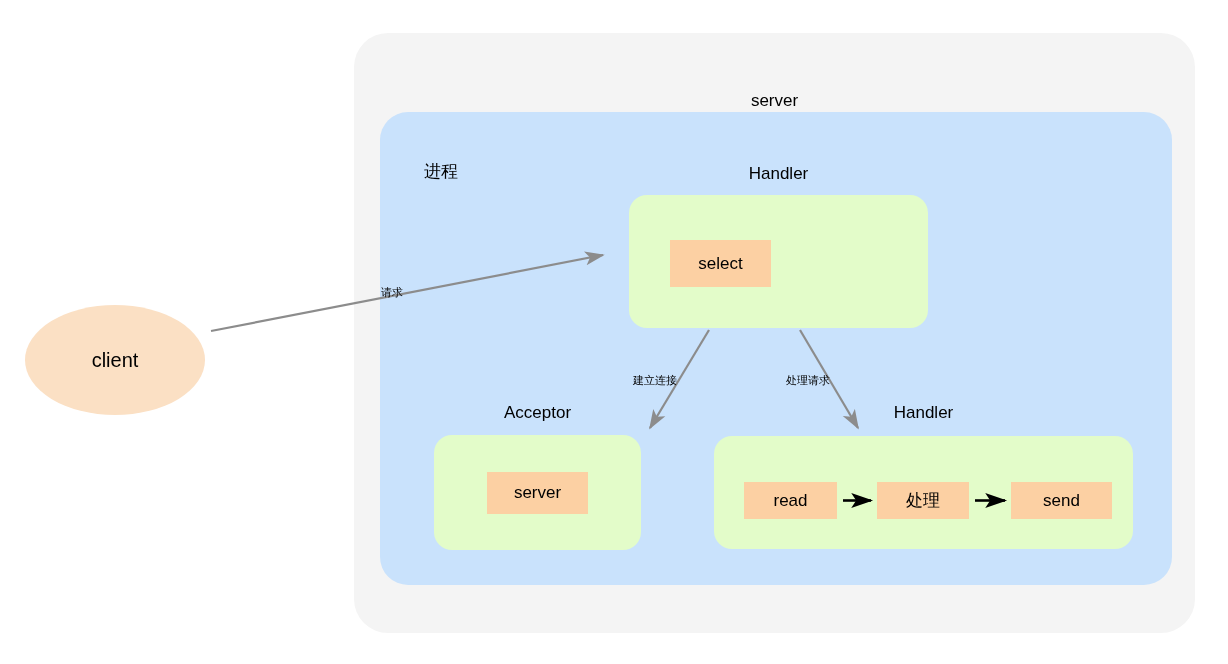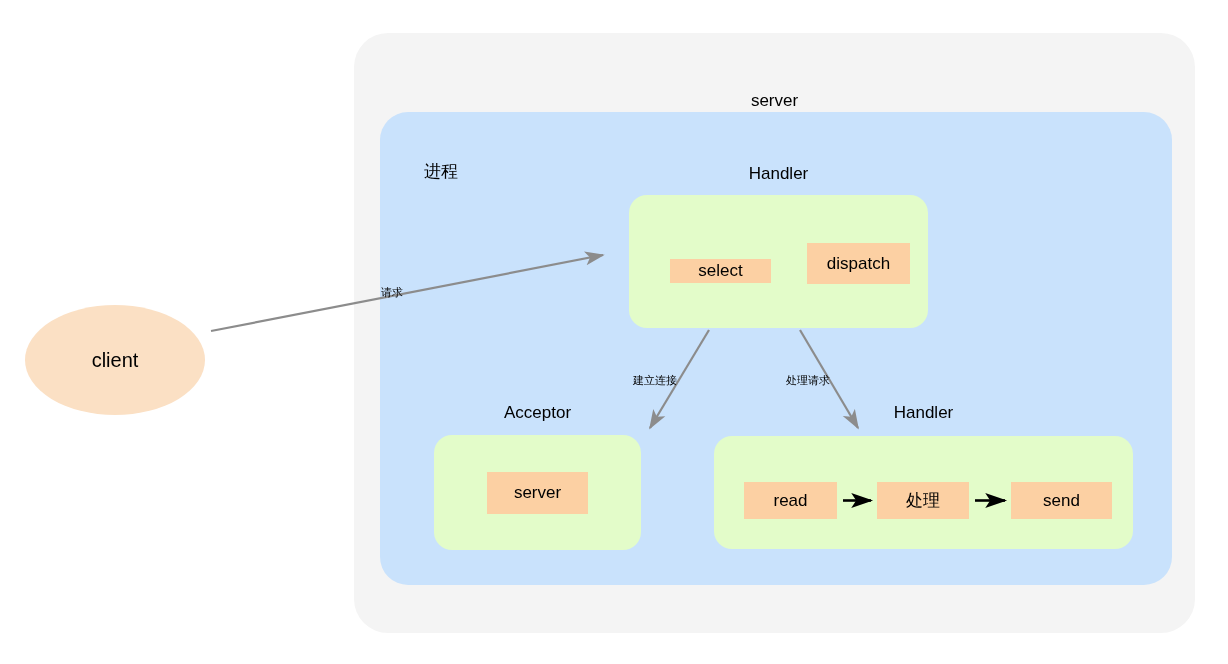--- a/index.html
+++ b/index.html
@@ -86,21 +86,21 @@
     position: absolute;
     background: #fcd0a3;
     display: flex;
     align-items: center;
     justify-content: center;
     font-size: 17px;
     line-height: 20px;
     white-space: nowrap;
     box-sizing: border-box;
   }
-  #op-select   { left: 670px;  top: 259px; width: 101px; height: 24px; text-align: center; }
+  #op-select   { left: 670px;  top: 240px; width: 101px; height: 47px; text-align: center; }
   #op-dispatch { left: 807px;  top: 243px; width: 103px; height: 41px; }
   #op-accept   { left: 487px;  top: 472px; width: 101px; height: 42px; }
   #op-read     { left: 744px;  top: 482px; width: 93px;  height: 37px; }
   #op-process  { left: 877px;  top: 482px; width: 92px;  height: 37px; }
   #op-send     { left: 1011px; top: 482px; width: 101px; height: 37px; }
 
   
   .client-ellipse {
     position: absolute;
     left: 25px; top: 305px;
@@ -151,21 +151,20 @@
   <div class="green-box" id="reactor-box"></div>
   <div class="box-title" id="reactor-title">Handler</div>
 
   <div class="green-box" id="acceptor-box"></div>
   <div class="box-title" id="acceptor-title">Acceptor</div>
 
   <div class="green-box" id="handler-box"></div>
   <div class="box-title" id="handler-title">Handler</div>
 
   <div class="op-box" id="op-select">select</div>
-  <div class="op-box" id="op-dispatch">dispatch</div>
   <div class="op-box" id="op-accept">server</div>
   <div class="op-box" id="op-read">read</div>
   <div class="op-box" id="op-send">send</div>
   <div class="op-box" id="op-process">处理</div>
 
   <div class="client-ellipse">client</div>
 
   <svg class="edges" viewBox="0 0 1228 664">
     <defs>
       <marker id="arrow-gray" markerWidth="10" markerHeight="10" refX="8.2" refY="3.6" orient="auto" markerUnits="strokeWidth">

